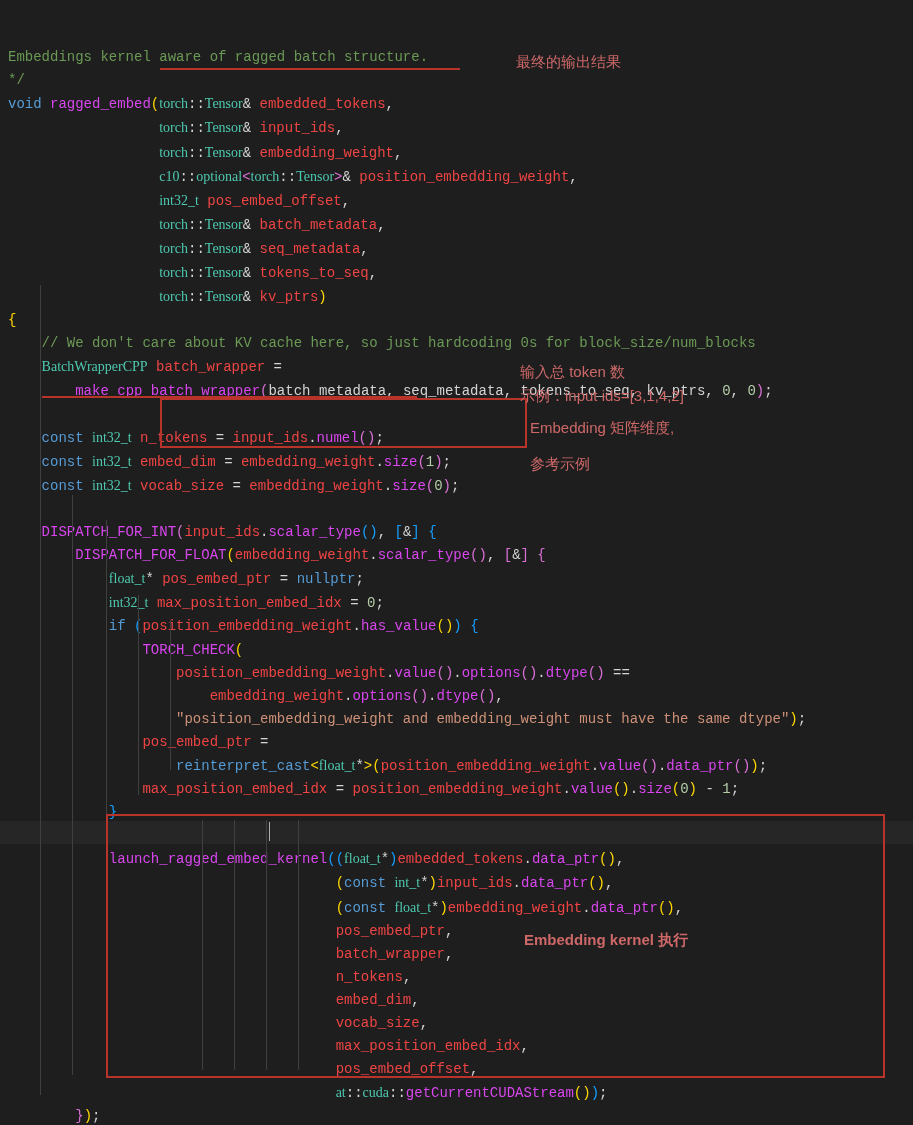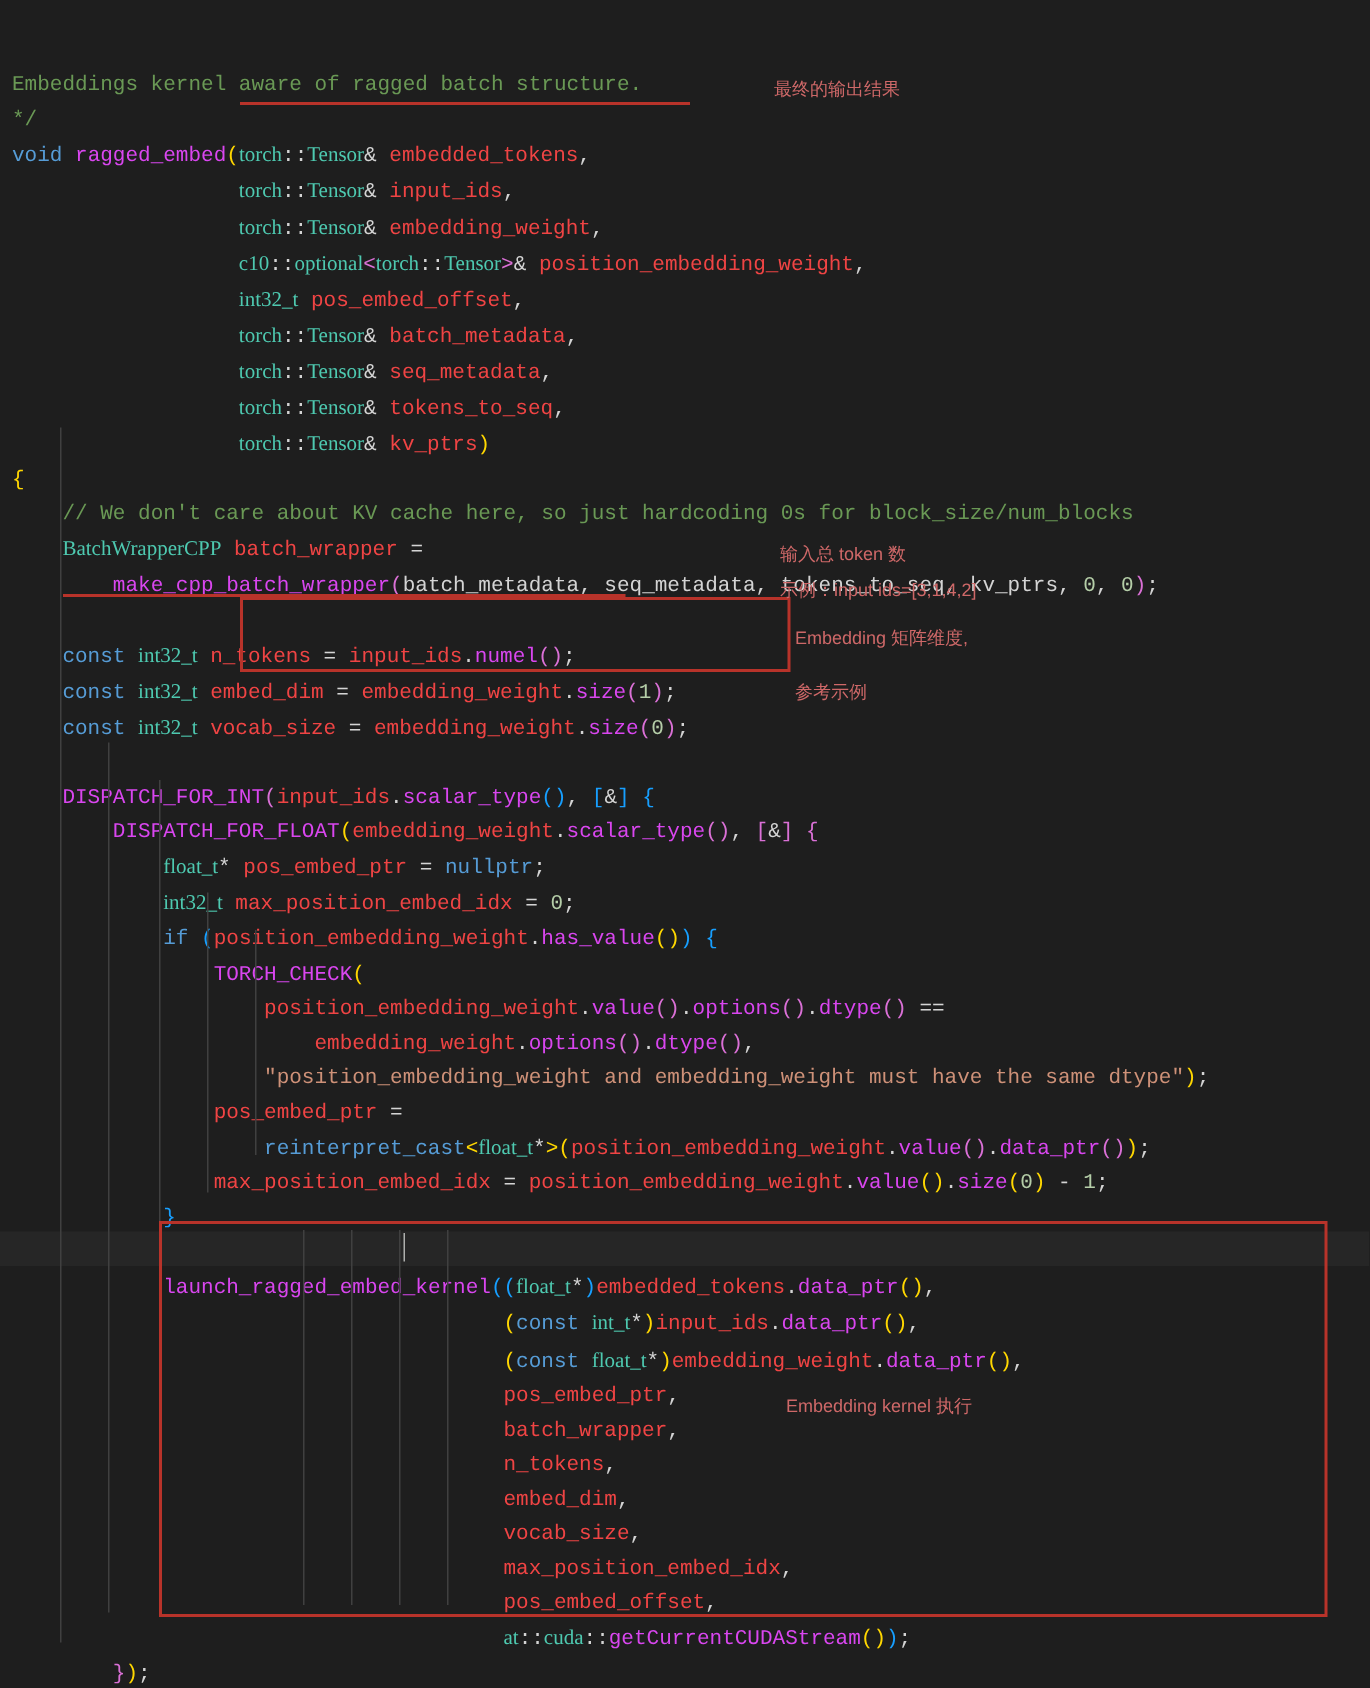--- a/index.html
+++ b/index.html
@@ -27,21 +27,21 @@
   .num { color: #b5cea8; }
   .brace { color: #d4d4d4; }
   .brace-y { color: #ffd700; }
   .brace-p { color: #da70d6; }
   .brace-b { color: #179fff; }
   
   .annotation {
     position: absolute;
     color: #ce6868;
     font-family: 'Microsoft YaHei', sans-serif;
-    font-size: 12px;
+    font-size: 15px;
     z-index: 5;
     background: transparent;
   }
   .red-underline {
     position: absolute;
     border-bottom: 2px solid #b8332a;
     z-index: 4;
   }
   .red-box {
     position: absolute;
@@ -130,21 +130,21 @@
 
 <div class="annotation" style="top:360px; left:520px;">输入总 token 数</div>
 <div class="annotation" style="top:384px; left:520px;">示例：input ids=[3,1,4,2]</div>
 <div class="red-underline" style="top:396px; left:42px; width:375px;"></div>
 
 <div class="red-box" style="top:398px; left:160px; width:363px; height:46px;"></div>
 <div class="annotation" style="top:416px; left:530px;">Embedding 矩阵维度,</div>
 <div class="annotation" style="top:452px; left:530px;">参考示例</div>
 
 <div class="red-box" style="top:814px; left:106px; width:775px; height:260px;"></div>
-<div class="annotation" style="top:928px; left:524px;">Embedding kernel 执行</div>
+<div class="annotation" style="top:928px; left:524px;font-weight:bold;">Embedding kernel 执行</div>
 
 <div class="cursor" style="top:822px; left:269px;"></div>
 
 <div class="indent-guide" style="left:40px; top:285px; height:810px;"></div>
 <div class="indent-guide" style="left:72px; top:495px; height:580px;"></div>
 <div class="indent-guide" style="left:106px; top:520px; height:535px;"></div>
 <div class="indent-guide" style="left:138px; top:595px; height:200px;"></div>
 <div class="indent-guide" style="left:170px; top:620px; height:150px;"></div>
 <div class="indent-guide" style="left:202px; top:820px; height:250px;"></div>
 <div class="indent-guide" style="left:234px; top:820px; height:250px;"></div>

